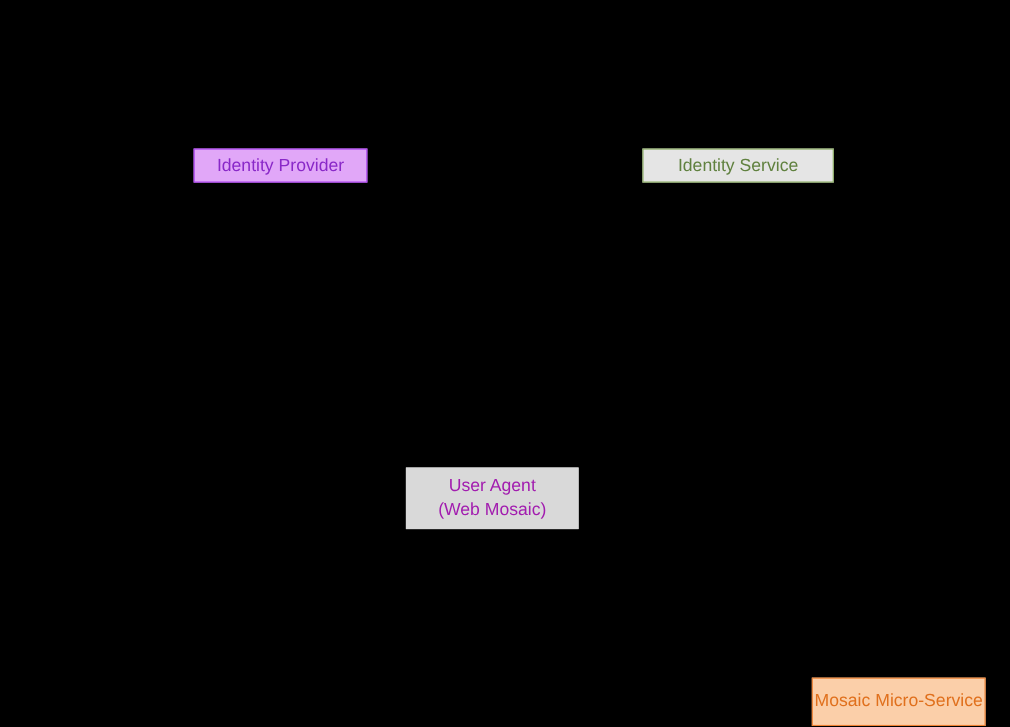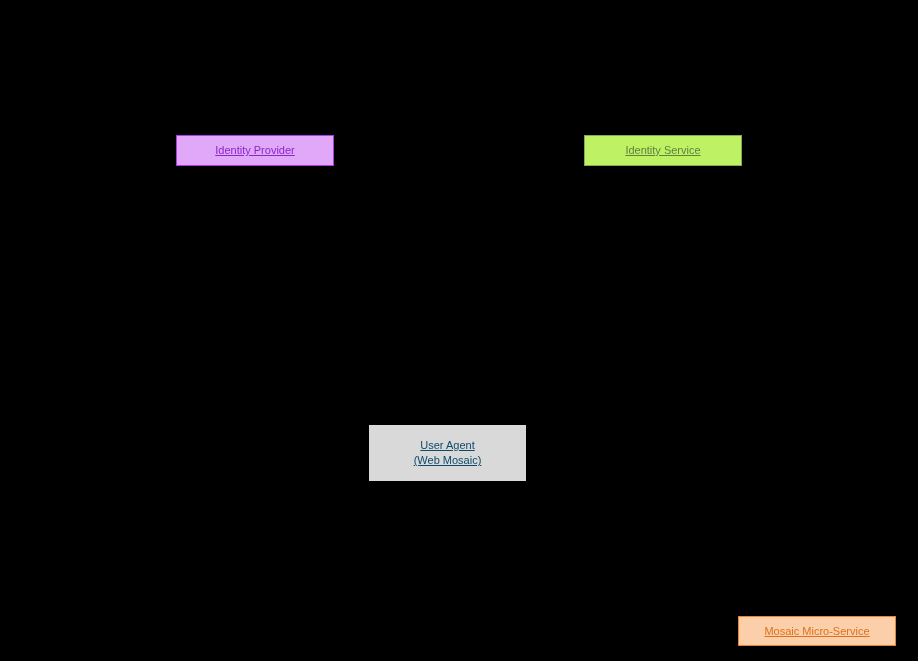--- a/index.html
+++ b/index.html
@@ -16,45 +16,44 @@
     font-family: "Liberation Sans", sans-serif;
   }
   .node {
     position: absolute;
     box-sizing: border-box;
     display: flex;
     flex-direction: column;
     align-items: center;
     justify-content: center;
     text-align: center;
-    font-size: 11px;
+    font-size: 16px;
     line-height: 1.35;
     border: 1px solid transparent;
-    text-decoration: underline;
   }
   .node-identity-provider {
     left: 176px; top: 135px; width: 158px; height: 31px;
     background: #e1a7f8;
     border-color: #a93cf0;
     color: #8928c8;
   }
   .node-identity-service {
-    left: 584px; top: 135px; width: 158px; height: 31px;
-    background: #bef264;
+    left: 584px; top: 135px; width: 174px; height: 31px;
+    background: #e5e5e5;
     border-color: #86aa5b;
     color: #60813f;
   }
   .node-user-agent {
     left: 369px; top: 425px; width: 157px; height: 56px;
     background: #d9d9d9;
     border-color: #d9d9d9;
-    color: #0c4a6e;
+    color: #a21caf;
   }
   .node-mosaic-micro-service {
-    left: 738px; top: 616px; width: 158px; height: 30px;
+    left: 738px; top: 616px; width: 158px; height: 44px;
     background: #fbcfa9;
     border-color: #ee8133;
     color: #e0701d;
   }
   .node-label {
     display: block;
   }
 </style>
 </head>
 <body>

